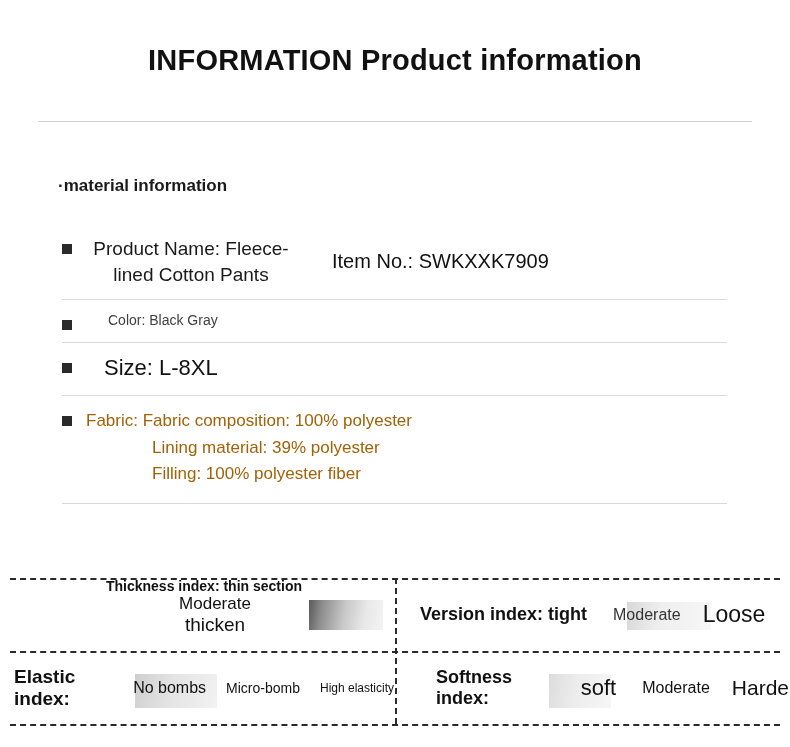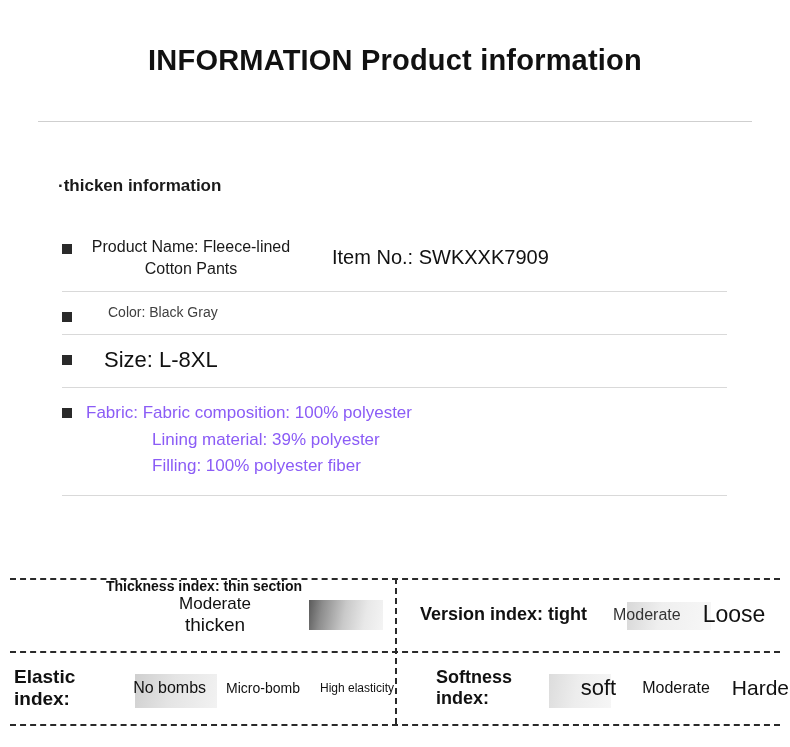--- a/index.html
+++ b/index.html
@@ -79,39 +79,39 @@
   .spec-body { flex: 1 1 auto; }
 
   
   .row1 { padding: 8px 0 12px 0; }
   .row1 .spec-body {
     display: flex;
     align-items: center;
   }
   .prod-name {
     width: 210px;
-    font-size: 16px;
+    font-size: 19px;
     line-height: 1.35;
     text-align: center;
     color: #1a1a1a;
   }
   .item-no {
     font-size: 20px;
     color: #111111;
     margin-left: 36px;
   }
 
   .row2 { padding: 12px 0 12px 0; }
   .color-text { font-size: 14px; color: #404040; padding-left: 22px; }
 
   .row3 { padding: 12px 0 14px 0; }
   .size-text { font-size: 22px; color: #111111; padding-left: 18px; }
 
   .row4 { padding: 12px 0 16px 0; }
-  .fabric-line { font-size: 17px; line-height: 1.55; color: #8b5cf6; }
+  .fabric-line { font-size: 17px; line-height: 1.55; color: #a16207; }
   .fabric-line.indent { padding-left: 66px; }
 
   
   .index-grid {
     position: absolute;
     top: 578px;
     left: 0;
     width: 790px;
     height: 150px;
   }
@@ -217,21 +217,21 @@
 </head>
 <body>
 
 <div class="page">
 
   <div class="header">
     <div class="header-title">INFORMATION Product information</div>
   </div>
   <div class="header-rule"></div>
 
-  <div class="section-label">·thicken information</div>
+  <div class="section-label">·material information</div>
 
   <div class="specs">
 
     <div class="spec-row row1">
       <span class="bullet"></span>
       <div class="spec-body">
         <div class="prod-name">Product Name: Fleece-lined Cotton Pants</div>
         <div class="item-no">Item No.: SWKXXK7909</div>
       </div>
     </div>

